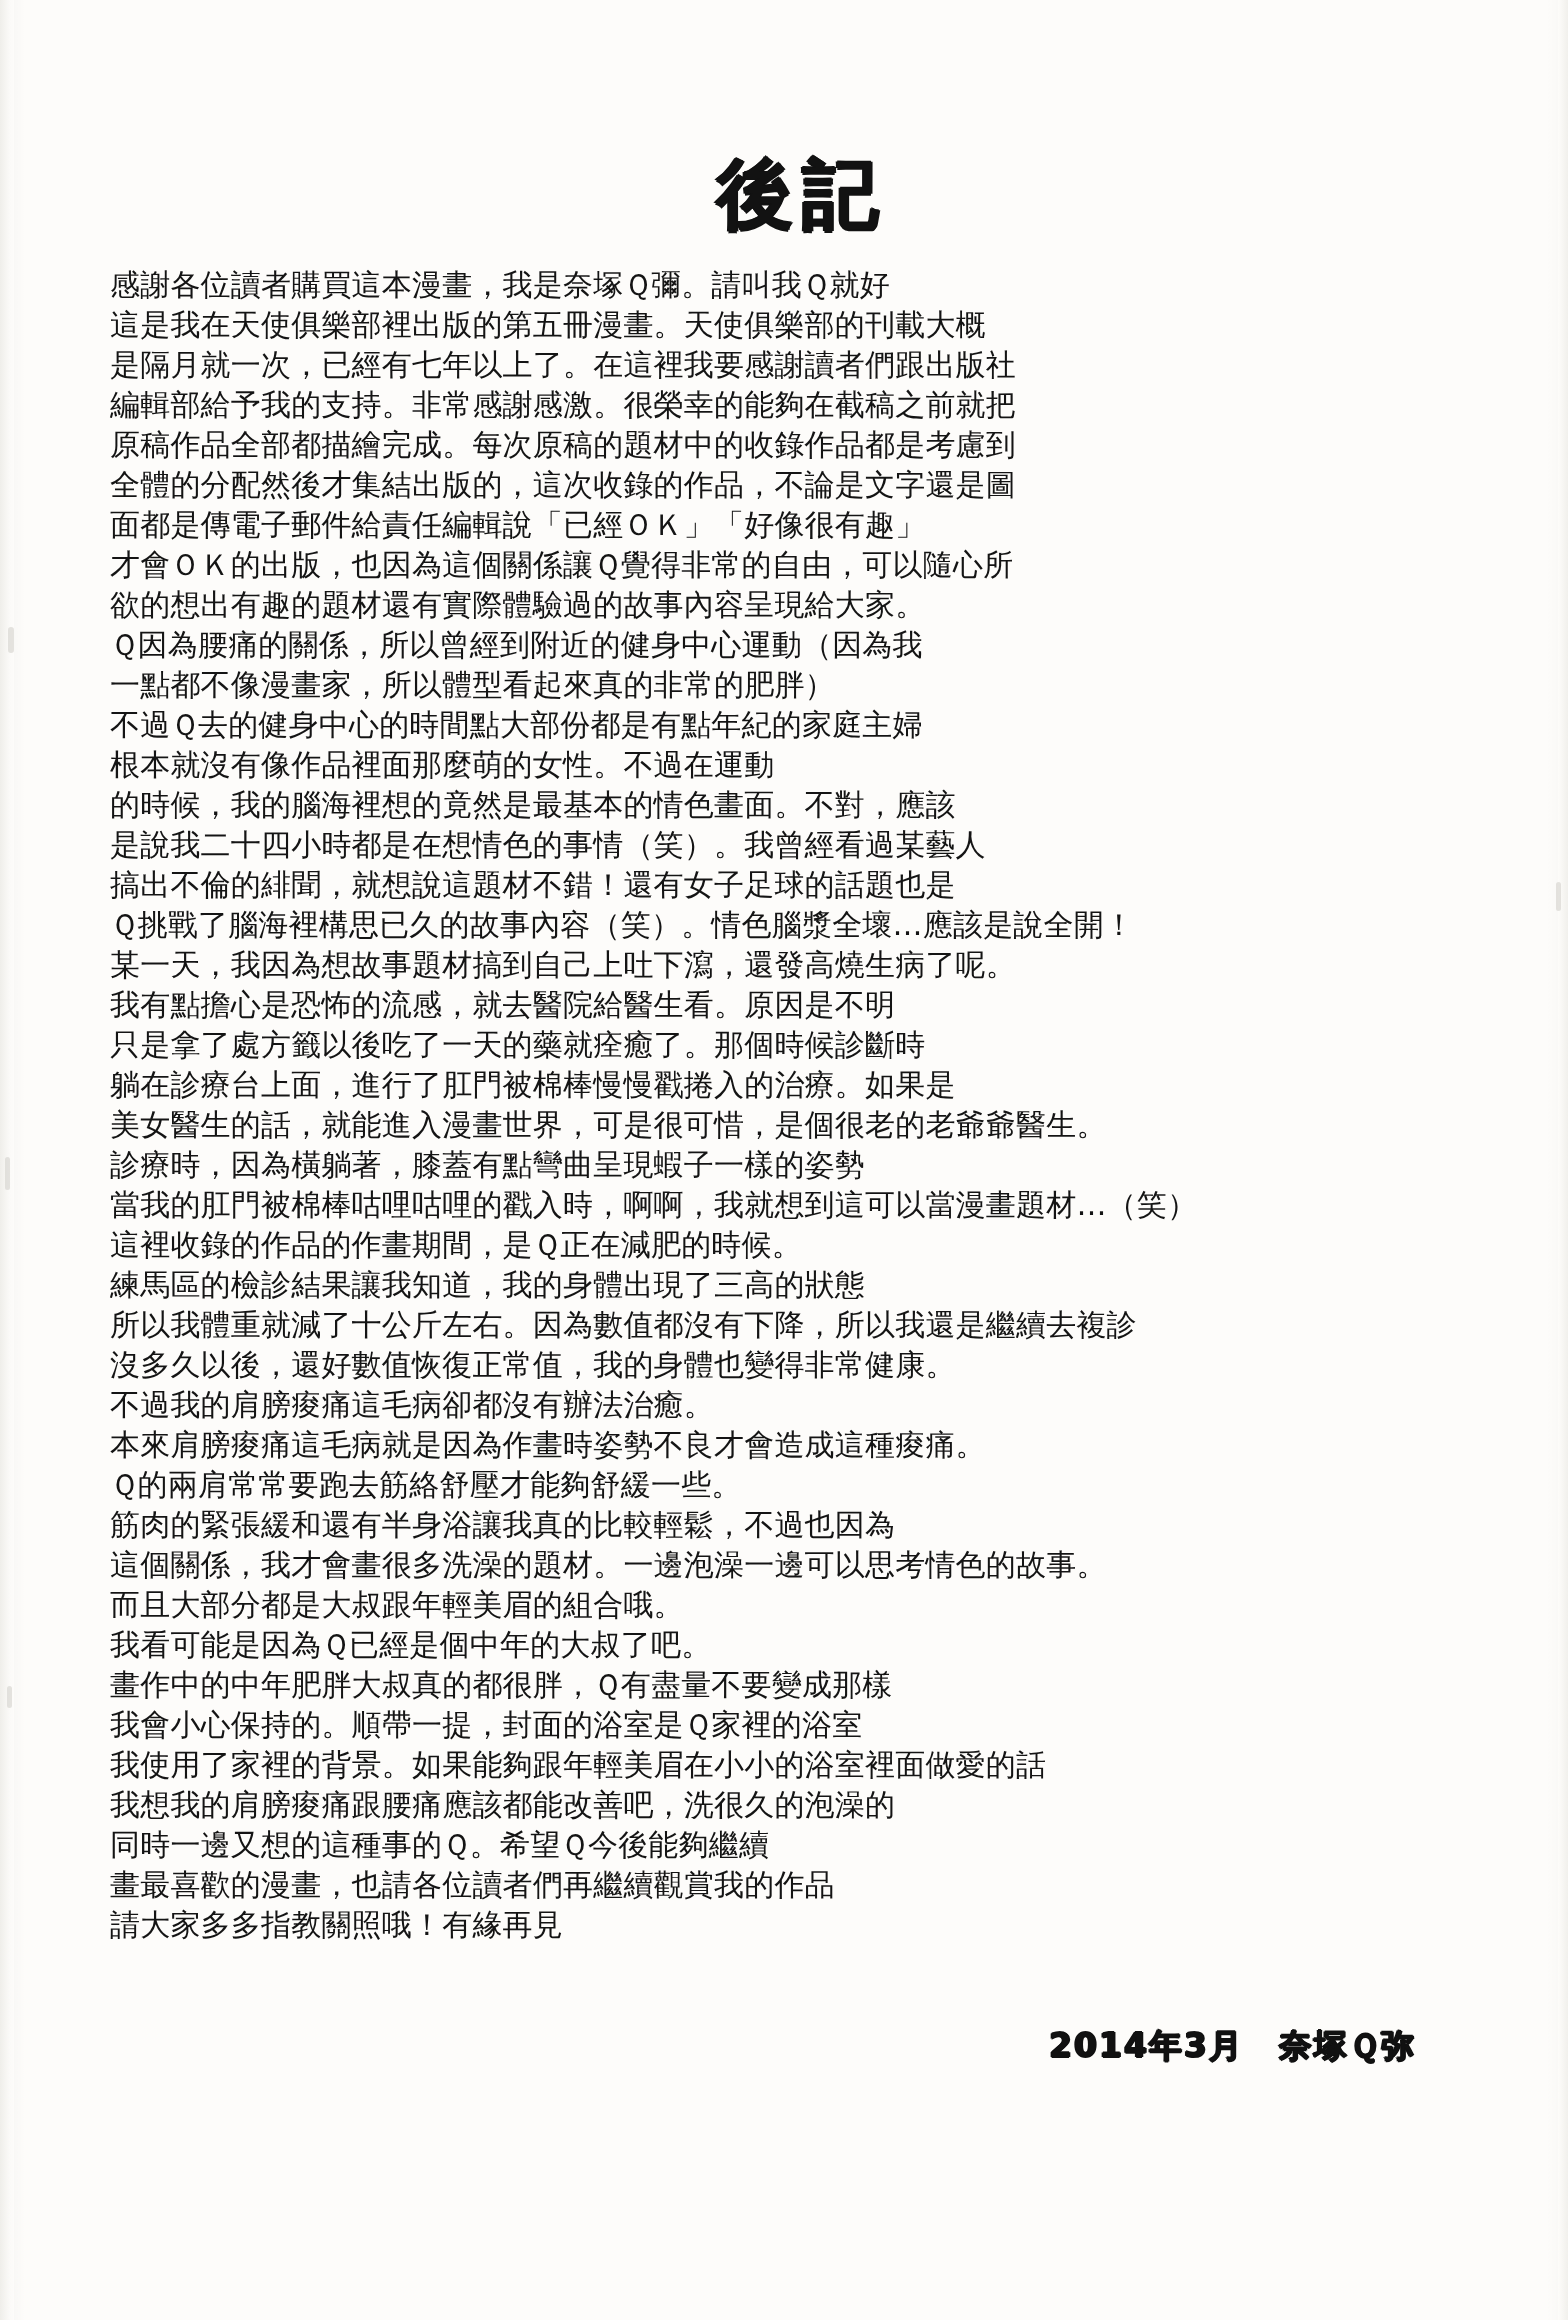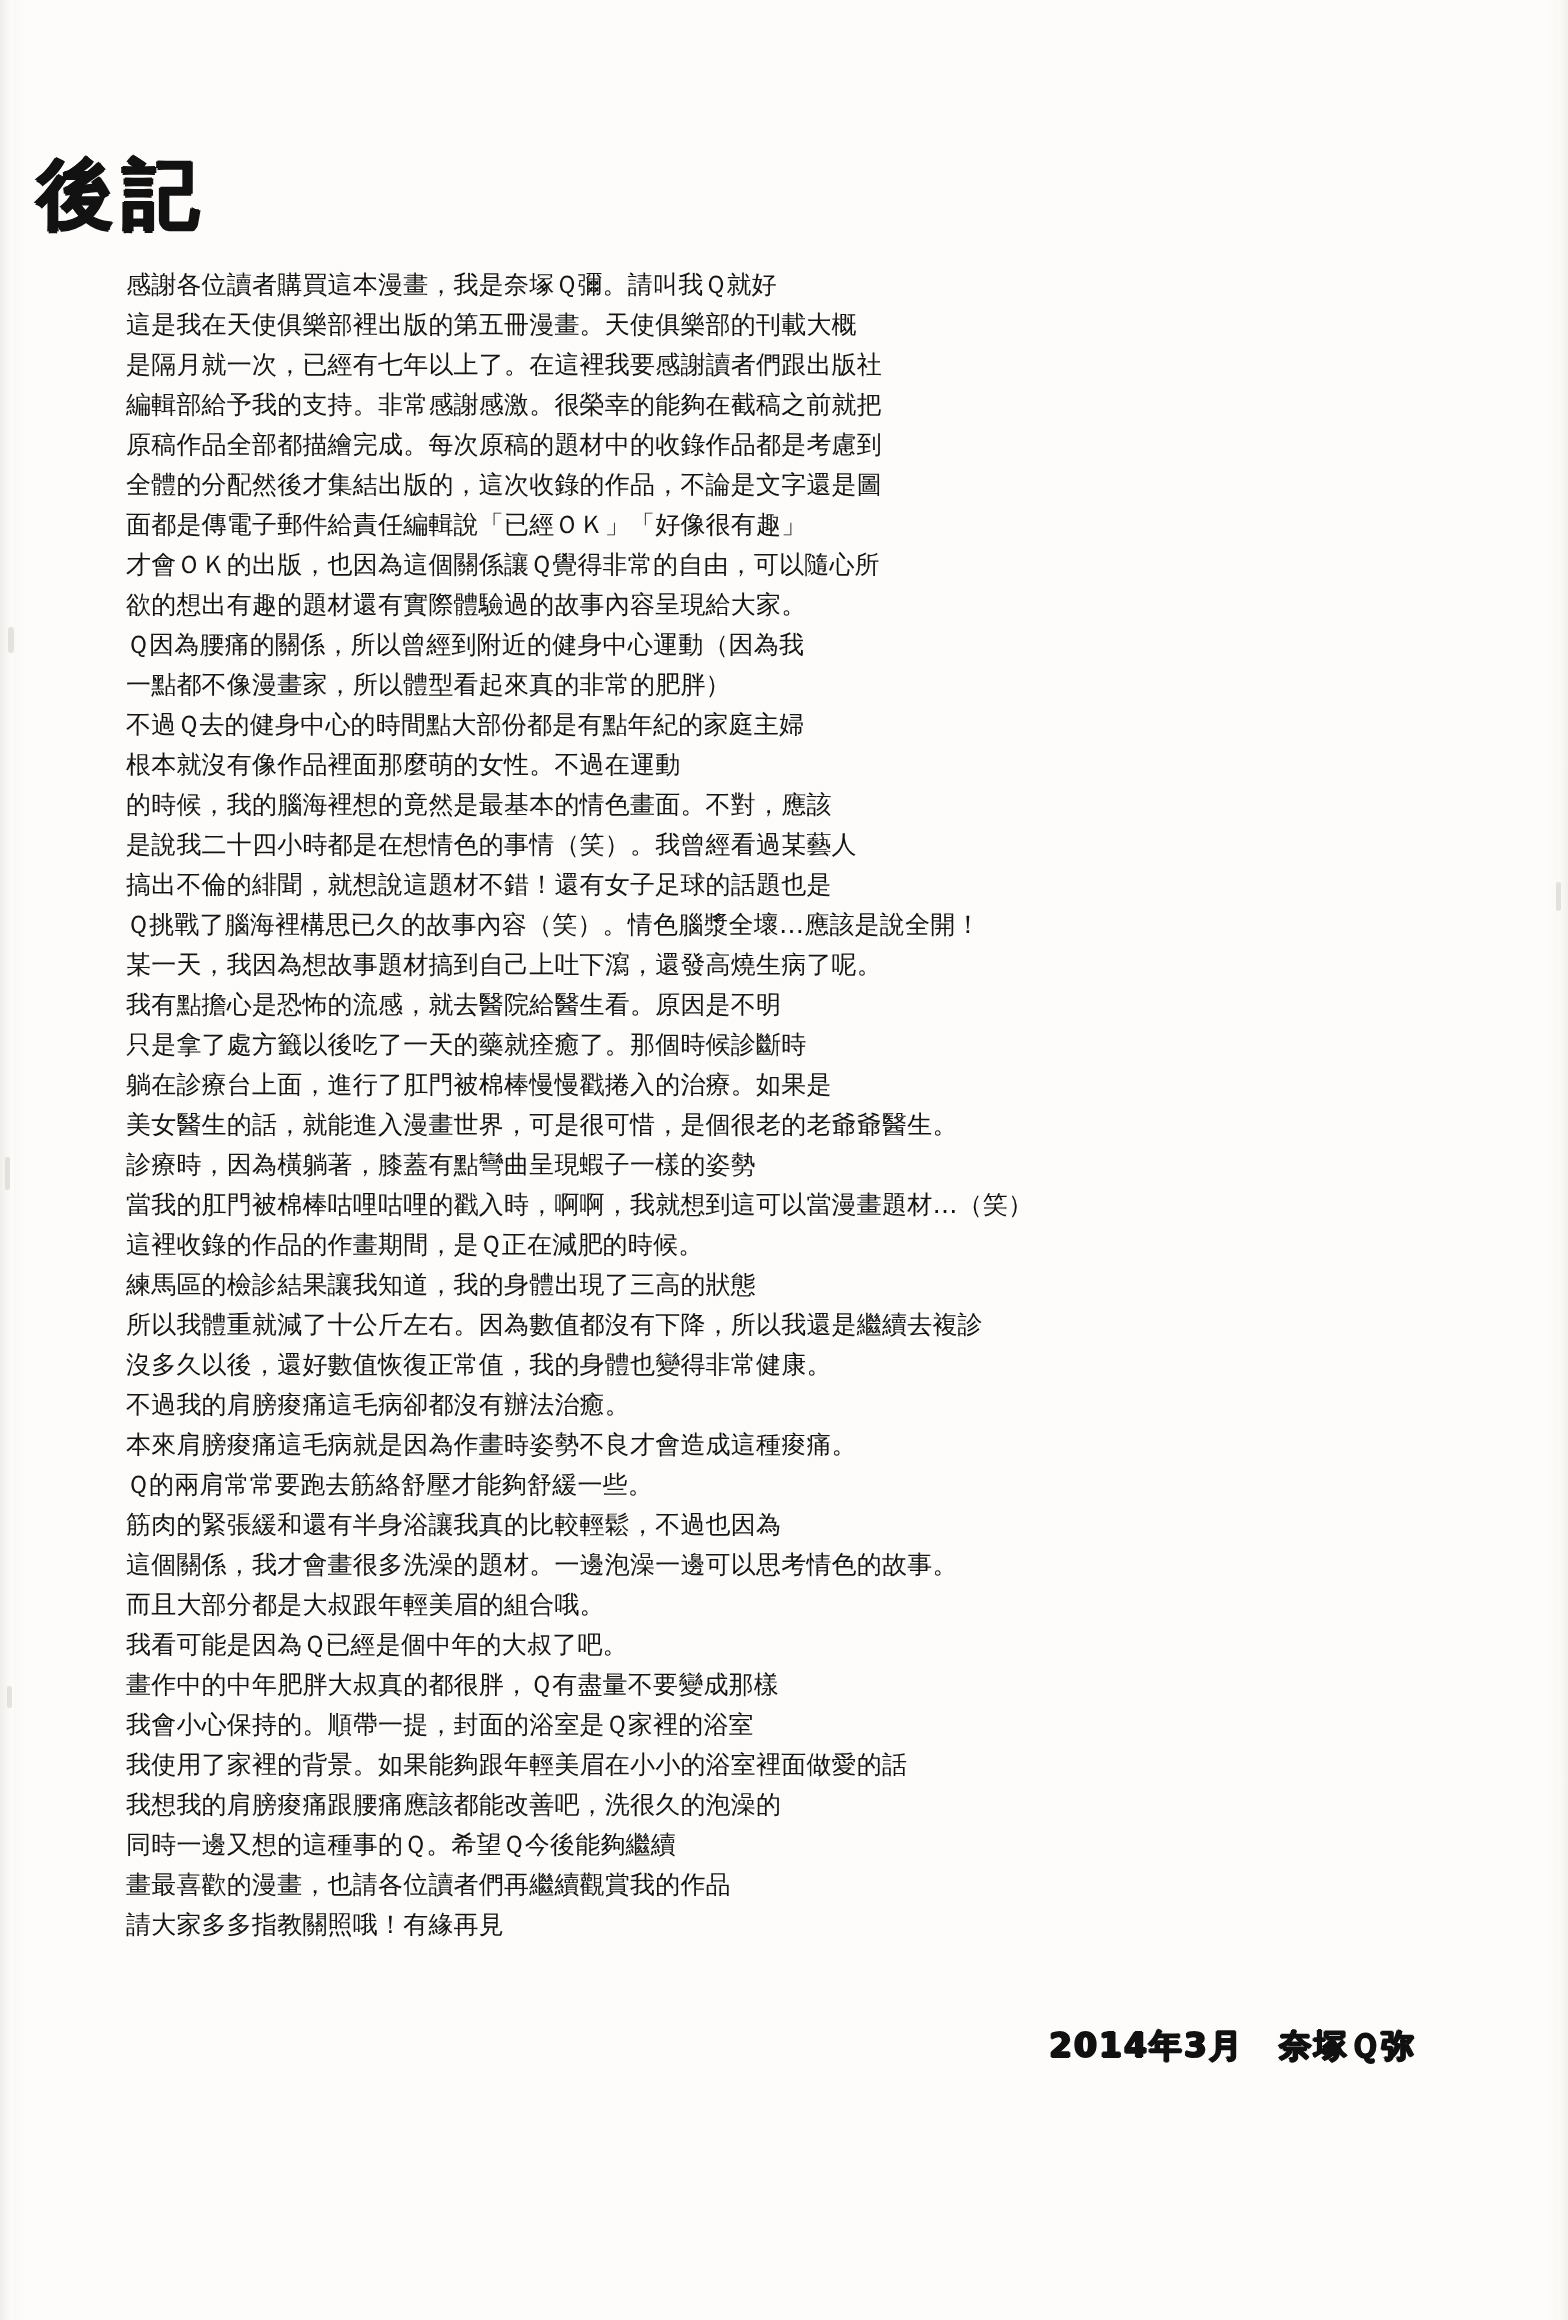--- a/index.html
+++ b/index.html
@@ -40,47 +40,46 @@
     background: #cfcdc8;
     border-radius: 50%;
     opacity: .55;
   }
 
   .afterword-title {
     position: absolute;
     left: 0;
     right: 0;
     top: 93px;
-    text-align: left;
+    text-align: center;
     font-family: "DejaVu Sans", sans-serif;
     font-weight: 700;
     font-size: 76px;
     letter-spacing: 9.8px;
     color: #121212;
     text-shadow:
       1.5px 0 0 #121212,
       -1.5px 0 0 #121212,
       0 1.5px 0 #121212,
       0 -1.5px 0 #121212;
     padding-left: 37px;
   }
 
   .body-text {
     position: absolute;
     left: 110px;
     top: 265px;
     width: 1372px;
     font-family: "DejaVu Sans", sans-serif;
-    font-size: 25px;
+    font-size: 30px;
     line-height: 40px;
     color: #141414;
     letter-spacing: 0.2px;
     white-space: pre-wrap;
     font-weight: 500;
-    margin-left: 16px;
   }
 
   .signature {
     position: absolute;
     right: 152px;
     top: 2024px;
     font-family: "DejaVu Sans", sans-serif;
     font-weight: 700;
     font-size: 33px;
     letter-spacing: 2px;

